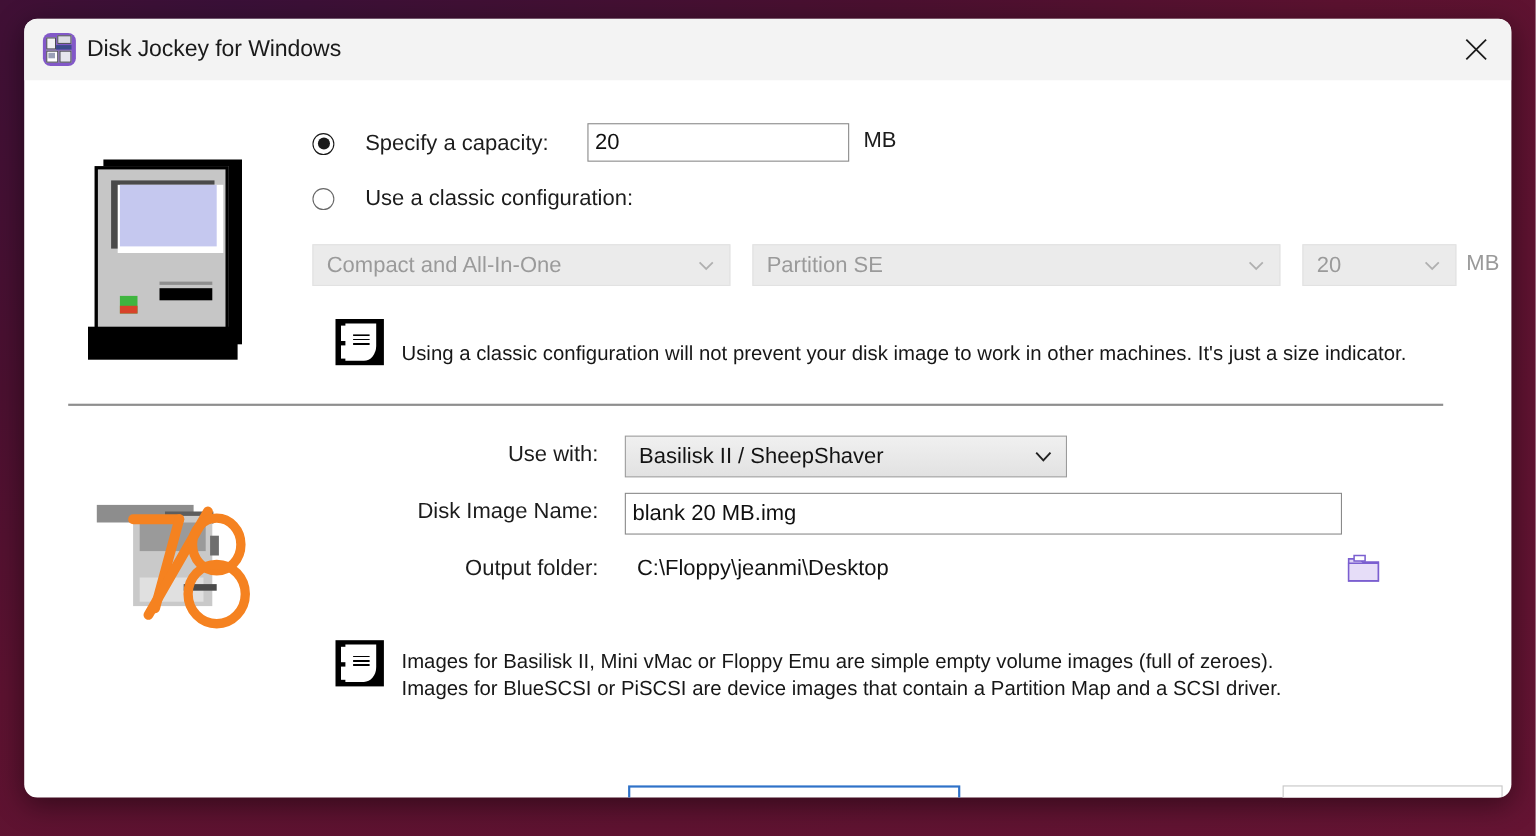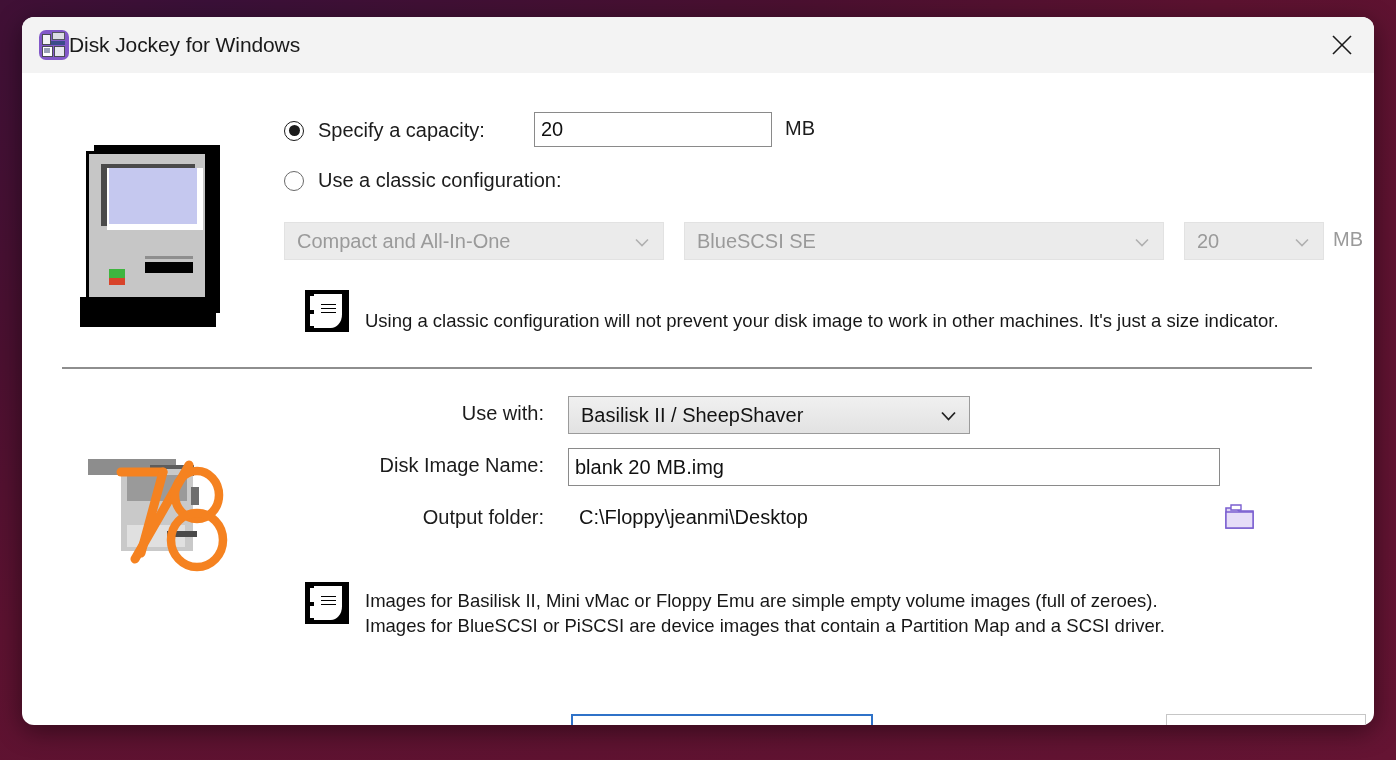--- a/index.html
+++ b/index.html
@@ -39,20 +39,21 @@
     flex: none;
   }
   .title-icon i { position: absolute; display: block; }
   .ti1 { left: 3px; top: 4px; width: 9px; height: 11px; background: #f2f2f4; border: 1px solid #4a4a55; }
   .ti2 { left: 13px; top: 2px; width: 13px; height: 8px; background: #dcdce4; border: 1px solid #55555f; }
   .ti3 { left: 12px; top: 11px; width: 14px; height: 4px; background: #3b4b8a; }
   .ti4 { left: 3px; top: 16px; width: 11px; height: 11px; background: #ffffff; border: 1px solid #4a4a55; }
   .ti5 { left: 15px; top: 16px; width: 11px; height: 11px; background: #e6e6ee; border: 1px solid #4a4a55; }
   .ti6 { left: 5px; top: 18px; width: 6px; height: 5px; background: #9aa0b8; }
   .title-text {
+    margin-left: 10px;
     font-size: 21px;
     color: #1a1a1a;
     letter-spacing: -0.1px;
   }
   .close-btn {
     position: absolute; right: 0; top: 0;
     width: 64px; height: 56px;
     display: flex; align-items: center; justify-content: center;
     cursor: pointer;
   }
@@ -85,21 +86,21 @@
   .radio {
     width: 20px; height: 20px; border-radius: 50%;
     border: 1.6px solid #6a6a6a; background: #fff;
     display: flex; align-items: center; justify-content: center;
     flex: none; cursor: pointer;
   }
   .radio.checked { border-color: #1a1a1a; }
   .radio.checked::after {
     content: ""; width: 11px; height: 11px; border-radius: 50%; background: #1a1a1a;
   }
-  .radio-label { margin-left: 14px; font-size: 20px; color: #1c1c1c; }
+  .radio-label { margin-left: 28px; font-size: 20px; color: #1c1c1c; }
 
   .txt-input {
     border: 1px solid #8a8a8a; background: #fff;
     font-family: "Liberation Sans", sans-serif;
     font-size: 20px; color: #101010;
     padding: 0 6px; outline: none;
   }
   .unit { font-size: 20px; color: #1c1c1c; }
 
   .combo-dis {
@@ -236,21 +237,21 @@
     <div class="combo-dis" style="position:absolute; left:262px; top:149px; width:380px; height:38px;">
       <span>Compact and All-In-One</span>
       <span class="chev">
         <svg width="14" height="9" viewBox="0 0 14 9">
             <polyline points="1,1 7,7 13,1" fill="none" stroke="#b0b0b0" stroke-width="1.6"></polyline>
           </svg>
       </span>
     </div>
 
     <div class="combo-dis" style="position:absolute; left:662px; top:149px; width:480px; height:38px;">
-      <span>BlueSCSI SE</span>
+      <span>Partition SE</span>
       <span class="chev">
         <svg width="14" height="9" viewBox="0 0 14 9">
             <polyline points="1,1 7,7 13,1" fill="none" stroke="#b0b0b0" stroke-width="1.6"></polyline>
           </svg>
       </span>
     </div>
 
     <div class="combo-dis" style="position:absolute; left:1162px; top:149px; width:140px; height:38px;">
       <span>20</span>
       <span class="chev">

